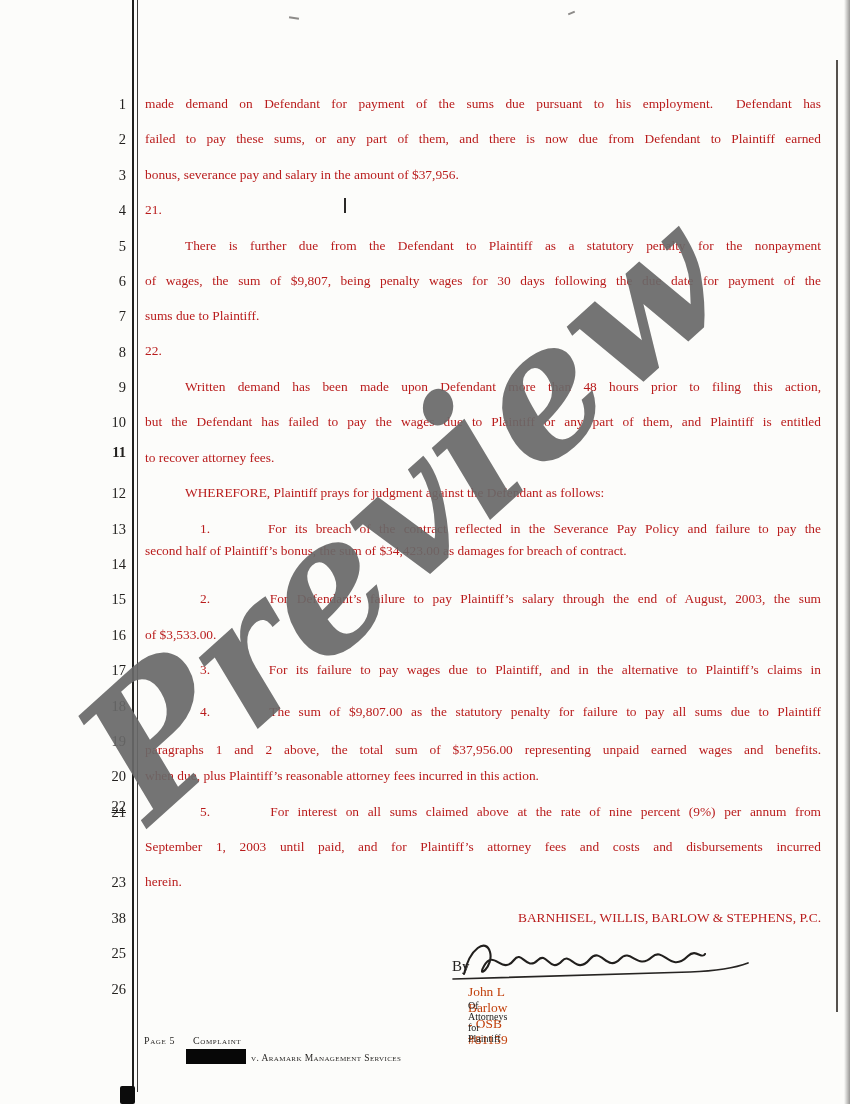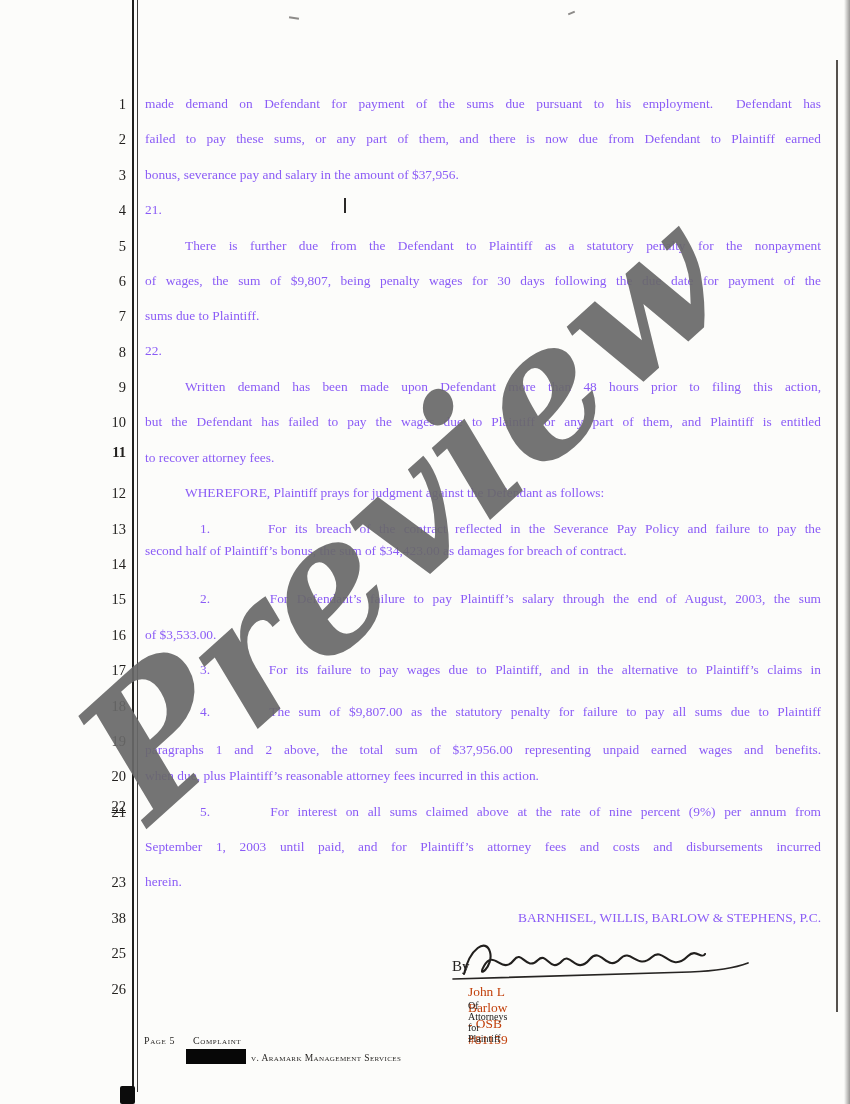--- a/index.html
+++ b/index.html
@@ -26,21 +26,21 @@
   }
 
   
   .line-num {
     position: absolute; left: 60px; width: 66px;
     text-align: right; font-size: 14.5px; line-height: 20px; color: #23211f;
   }
   .line-text {
     position: absolute; left: 145px; width: 676px;
     font-size: 13.4px; line-height: 20px; height: 21px; overflow: hidden;
-    color: #8b5cf6;
+    color: #b91c1c;
   }
   .align-justify { text-align: justify; text-align-last: justify; }
   .align-left    { text-align: left; }
   .align-center  { text-align: left; }
   .align-right   { text-align: right; }
 
   
   .artifact { position: absolute; background: #8d8b89; }
   .artifact-1 { left: 289px; top: 17px; width: 10px; height: 2px; transform: rotate(9deg); }
   .artifact-2 { left: 568px; top: 12px; width: 7px; height: 2px; transform: rotate(-22deg); }

